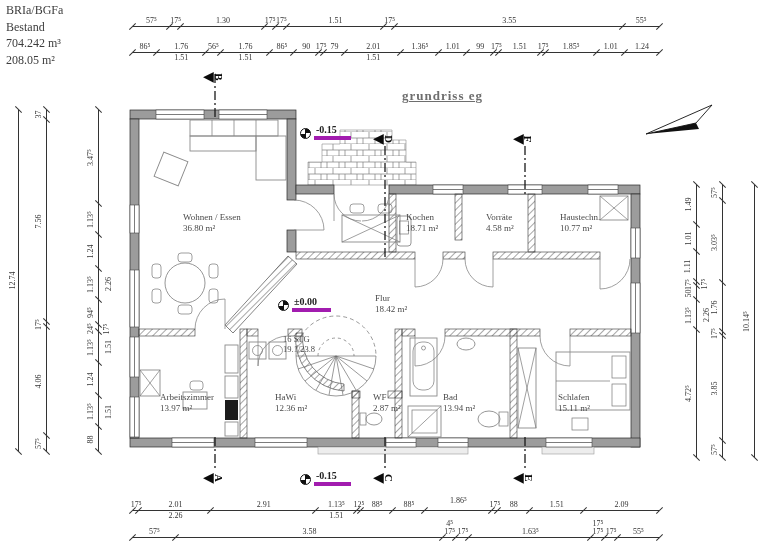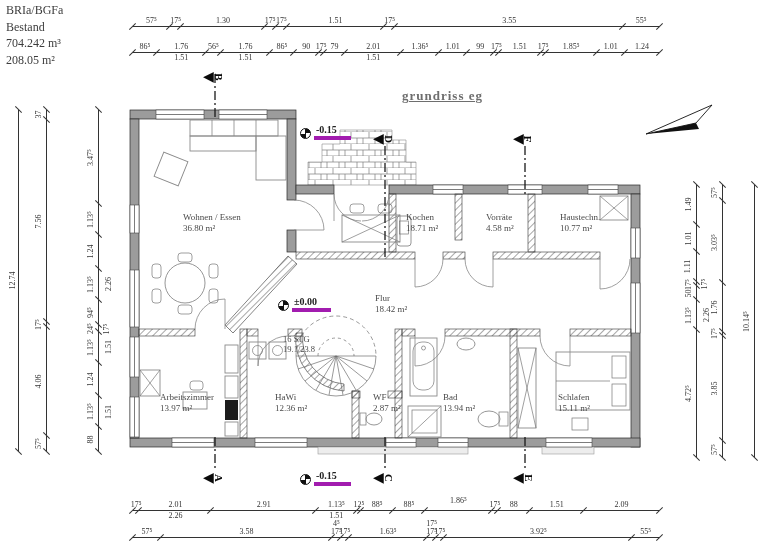--- a/index.html
+++ b/index.html
@@ -529,23 +529,20 @@
       <div class="seg" style="flex: 1.635 1 0px;">
         <span class="lbl">1.63⁵</span>
       </div>
       <div class="seg" style="flex: 0.175 1 0px;">
         <span class="lbl">17⁵</span>
         <span class="sup">17⁵</span>
       </div>
       <div class="seg" style="flex: 0.175 1 0px;">
         <span class="lbl">17⁵</span>
       </div>
-      <div class="seg" style="flex: 3.925 1 0px;">
-        <span class="lbl">3.92⁵</span>
-      </div>
       <div class="seg" style="flex: 0.555 1 0px;">
         <span class="lbl">55⁵</span>
       </div>
     </div>
 
   <div class="dim-v" style="left:6px;top:110px;width:12px;height:341px">
       <div class="seg" style="flex: 12.74 1 0px;">
         <span class="lbl">12.74</span>
       </div>
     </div>

